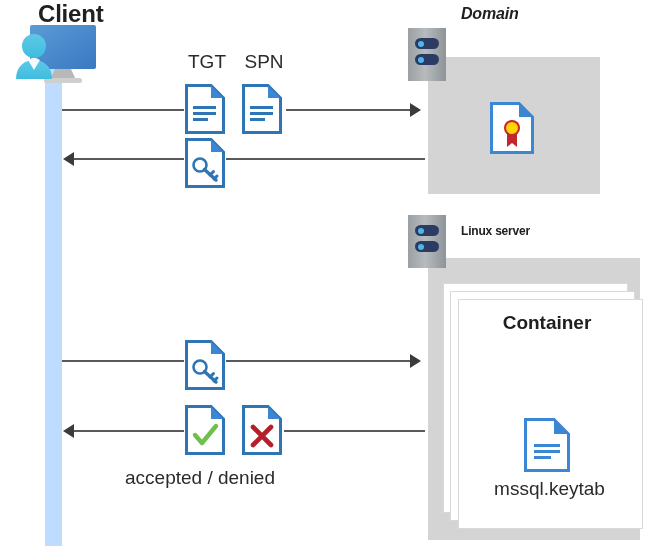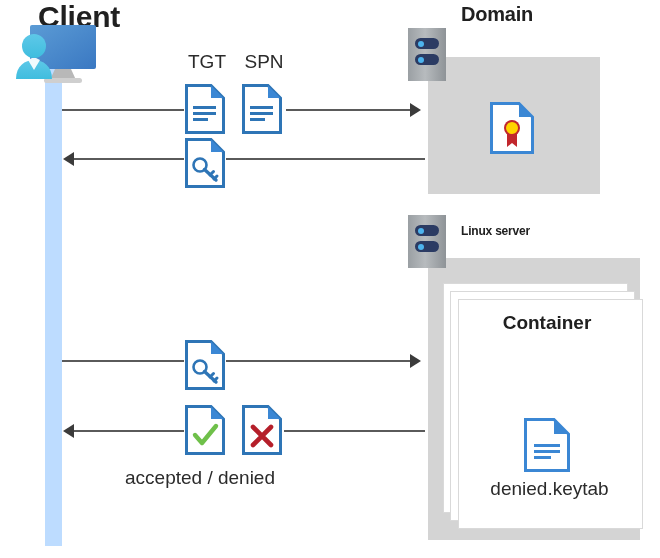--- a/index.html
+++ b/index.html
@@ -23,22 +23,22 @@
   }
   .rack .bar i{
     position:absolute;left:3px;top:2.5px;width:6px;height:6px;border-radius:50%;
     background:#4db4ee;display:block;
   }
 
   
   .title{
     font-weight:bold;color:#202020;letter-spacing:-0.2px;
   }
-  .t-client{font-size:30px;}
-  .t-dc{font-size:20px;line-height:24px;}
+  .t-client{font-size:24px;}
+  .t-dc{font-size:16px;line-height:24px;font-style:italic;}
   .t-linux{font-size:12px;}
   .t-container{font-size:19px;font-weight:bold;color:#202020;}
 
   
   .lifeline{background:#bddcff;}
 
   
   .line{background:#5a5a5a;height:2px;}
   .arrowR{
     width:0;height:0;border-top:7px solid transparent;border-bottom:7px solid transparent;
@@ -111,21 +111,21 @@
   <div class="abs" style="left:524px;top:418px;width:46px;height:54px;">
     <svg viewBox="0 0 46 54" width="46" height="54">
       <path d="M1.5 1.5 H30 L44.5 16 V52.5 H1.5 Z" fill="#ffffff" stroke="#3b87d4" stroke-width="3"></path>
       <path d="M30 1.5 L44.5 16 H30 Z" fill="#3b87d4"></path>
       <rect x="10" y="26" width="26" height="3" fill="#3b87d4"></rect>
       <rect x="10" y="32" width="26" height="3" fill="#3b87d4"></rect>
       <rect x="10" y="38" width="17" height="3" fill="#3b87d4"></rect>
     </svg>
   </div>
 
-  <div class="abs lbl" style="left:458px;top:478px;width:183px;text-align:center;">denied.keytab</div>
+  <div class="abs lbl" style="left:458px;top:478px;width:183px;text-align:center;">mssql.keytab</div>
 
   <div class="abs lifeline" style="left:45px;top:60px;width:17px;height:486px;"></div>
 
   <div class="abs title t-client" style="left:38px;top:0px;">Client</div>
 
   <div class="abs" style="left:8px;top:22px;width:100px;height:62px;">
     <svg viewBox="0 0 100 62" width="100" height="62">
       <defs>
         <linearGradient id="mon" x1="0" y1="0" x2="1" y2="1">
           <stop offset="0%" stop-color="#5b9bd5"></stop>

